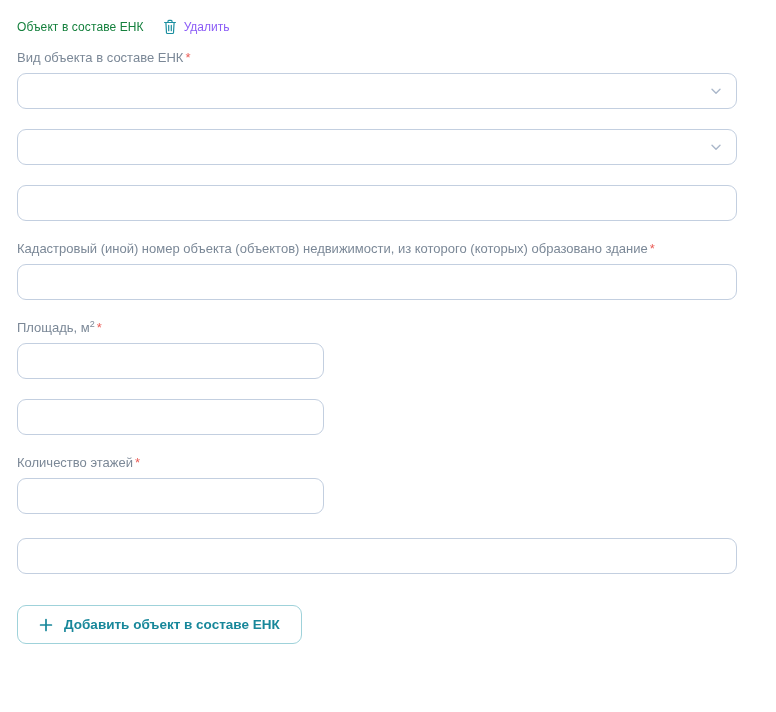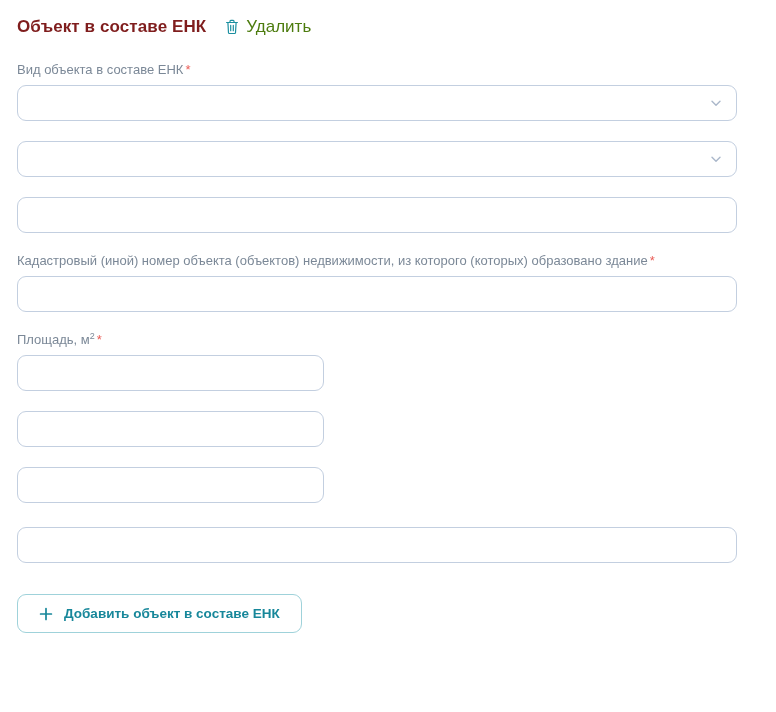--- a/index.html
+++ b/index.html
@@ -26,49 +26,49 @@
 
   
   .section-header {
     display: flex;
     align-items: center;
     gap: 10px;
     padding: 16px 0 0 17px;
     height: 22px;
   }
   .section-title {
-    font-size: 17px;
-    font-weight: bold;
-    color: #7f1d1d;
+    font-size: 12px;
+    font-weight: normal;
+    color: #15803d;
     letter-spacing: 0.1px;
     white-space: nowrap;
   }
   .delete-action {
     display: flex;
     align-items: center;
     gap: 7px;
     margin-left: 9px;
     cursor: pointer;
     user-select: none;
   }
   .trash-icon {
     display: block;
     width: 14px;
     height: 16px;
   }
   .delete-label {
-    font-size: 17px;
-    color: #4d7c0f;
+    font-size: 12px;
+    color: #8b5cf6;
     white-space: nowrap;
   }
 
   
   .form {
     padding: 0 0 0 17px;
-    margin-top: 24px;
+    margin-top: 12px;
   }
   .field {
     margin-bottom: 0;
   }
   .field-label {
     display: block;
     font-size: 13px;
     line-height: 16px;
     color: #7b8897;
     margin-bottom: 7px;
@@ -240,20 +240,23 @@
 
     <div class="field">
       <div class="control short">
         <input type="text" placeholder="" style="">
       </div>
     </div>
 
     <div class="gap-20"></div>
 
     <div class="field">
+      <label class="field-label">
+        <span>Количество этажей</span><span class="req">*</span>
+      </label>
       <div class="control short">
         <input type="text" placeholder="" style="">
       </div>
     </div>
 
     <div class="gap-24"></div>
 
     <div class="field">
       <div class="control wide">
         <input type="text" placeholder="" style="">

